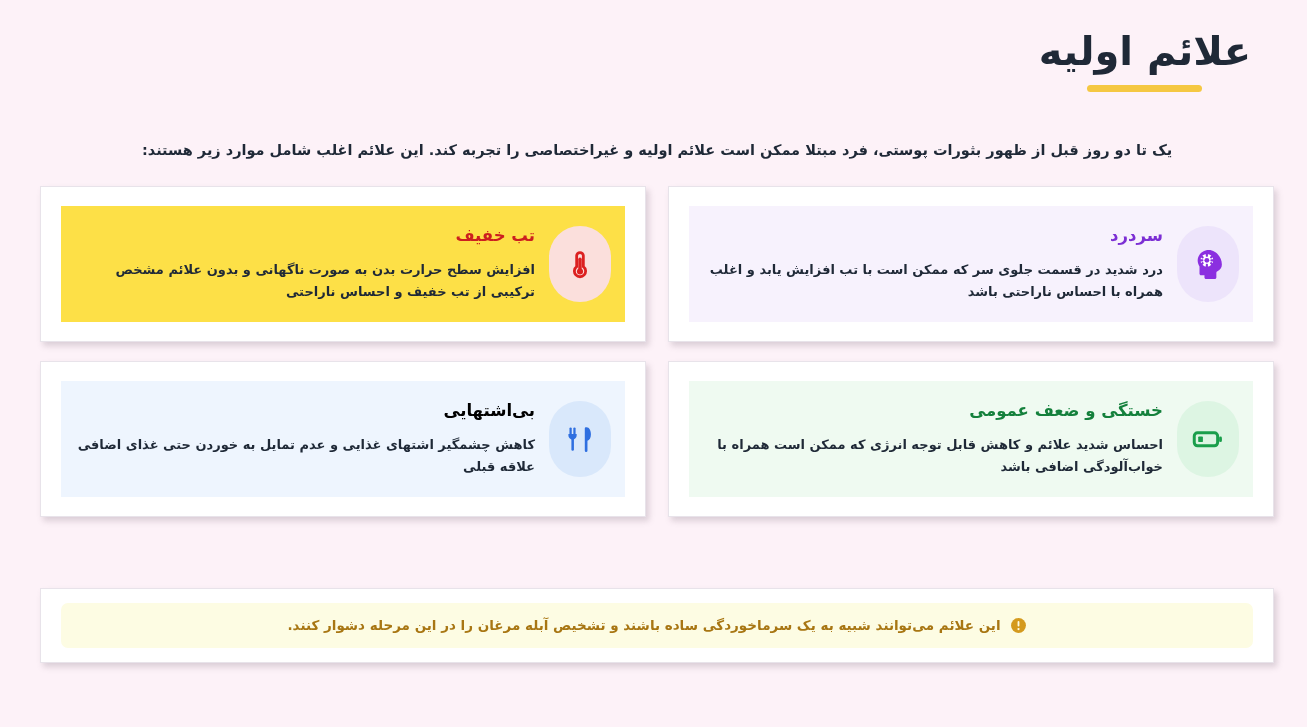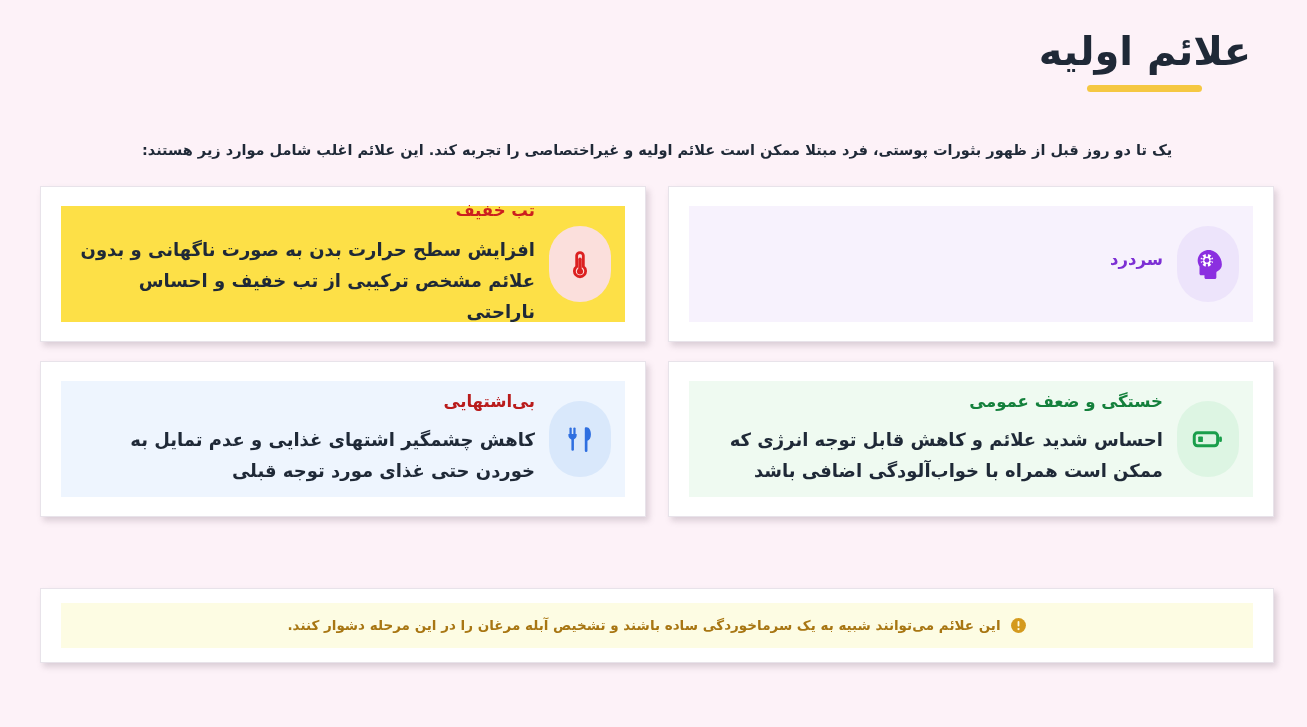--- a/index.html
+++ b/index.html
@@ -110,21 +110,21 @@
   }
 
   .card-title {
     font-size: 16.5px;
     font-weight: 700;
     line-height: 1.35;
     margin-bottom: 7px;
   }
 
   .card-desc {
-    font-size: 18px;
+    font-size: 13px;
     font-weight: 700;
     color: #1f2937;
     line-height: 1.72;
     margin-top: 12px;
   }
 
   
   .card-headache .card-inner { background: #f7f2fd; }
   .card-headache .icon-badge { background: #ede4fb; }
   .card-headache .card-title { color: #7c2fd4; }
@@ -132,21 +132,21 @@
   .card-fever .card-inner { background: #fde047; }
   .card-fever .icon-badge { background: #fbdfdc; }
   .card-fever .card-title { color: #cc1f1f; }
 
   .card-fatigue .card-inner { background: #effaf1; }
   .card-fatigue .icon-badge { background: #ddf5e3; }
   .card-fatigue .card-title { color: #14803c; }
 
   .card-appetite .card-inner { background: #eef5fe; }
   .card-appetite .icon-badge { background: #d9e8fb; }
-  .card-appetite .card-title { color: #b91c1c; }
+  .card-appetite .card-title { color: #000000; }
 
   
   .warning-banner {
     position: absolute;
     top: 588px;
     right: 33px;
     width: 1234px;
     height: 75px;
     background: #ffffff;
     border: 1px solid #e8e3ea;
@@ -157,20 +157,21 @@
   }
 
   .warning-inner {
     flex: 1;
     background: #fdfce3;
     display: flex;
     align-items: center;
     justify-content: center;
     gap: 9px;
     padding: 0 16px;
+    border-radius: 7px;
   }
 
   .warning-text {
     font-size: 13.5px;
     font-weight: 700;
     color: #a87613;
     line-height: 1.5;
   }
 
   .warn-icon-wrap {
@@ -212,20 +213,21 @@
                 <rect x="14" y="10.5" width="1.5" height="3" rx="0.6" transform="rotate(-45 14.75 12)"></rect>
                 <rect x="14" y="5.3" width="1.5" height="3" rx="0.6" transform="rotate(45 14.75 6.8)"></rect>
                 <rect x="6.9" y="10.5" width="1.5" height="3" rx="0.6" transform="rotate(45 7.65 12)"></rect>
               </g>
               <circle cx="11.2" cy="9.4" r="1.7" fill="#8b2fe0"></circle>
             </svg>
           </span>
         </div>
         <div class="card-text">
           <div class="card-title">سردرد</div>
+          <div class="card-desc">درد شدید در قسمت جلوی سر که ممکن است با تب افزایش یابد و اغلب همراه با احساس ناراحتی باشد</div>
         </div>
       </div>
     </div>
 
     <div class="card card-fever">
       <div class="card-inner">
         <div class="icon-badge">
           <span>
             <svg width="32" height="32" viewBox="0 0 24 24" fill="none" stroke="#dc2020" stroke-width="2.1" stroke-linecap="round">
               <path d="M12 3.4a2.5 2.5 0 0 0-2.5 2.5v8.1a4.2 4.2 0 1 0 5 0V5.9A2.5 2.5 0 0 0 12 3.4z"></path>
@@ -270,21 +272,21 @@
               <rect x="7.0" y="3.3" width="1.7" height="6.2" rx="0.85"></rect>
               <path d="M3.3 8.2h6.2v1.1a3.1 3.1 0 0 1-3.1 3.1 3.1 3.1 0 0 1-3.1-3.1V8.2z"></path>
               <rect x="5.55" y="11.2" width="1.9" height="9.6" rx="0.95"></rect>
 
               <path d="M16.9 3.2c2.1 0 3.3 2.6 3.3 5.4 0 2.6-1.1 4.3-2.6 4.7v7.5a1 1 0 0 1-1 1 1 1 0 0 1-1-1V3.9c0-.4.3-.7.7-.7z"></path>
             </svg>
           </span>
         </div>
         <div class="card-text">
           <div class="card-title">بی‌اشتهایی</div>
-          <div class="card-desc">کاهش چشمگیر اشتهای غذایی و عدم تمایل به خوردن حتی غذای مورد توجه قبلی</div>
+          <div class="card-desc">کاهش چشمگیر اشتهای غذایی و عدم تمایل به خوردن حتی غذای اضافی علاقه قبلی</div>
         </div>
       </div>
     </div>
 
   </div>
 
   <div class="warning-banner">
     <div class="warning-inner">
       <span class="warn-icon-wrap">
         <svg width="17" height="17" viewBox="0 0 24 24">

